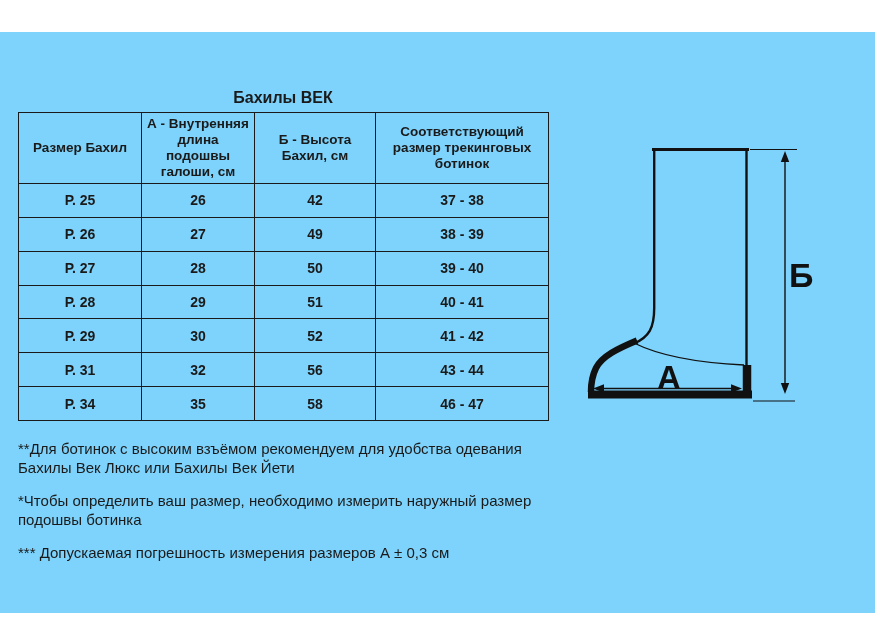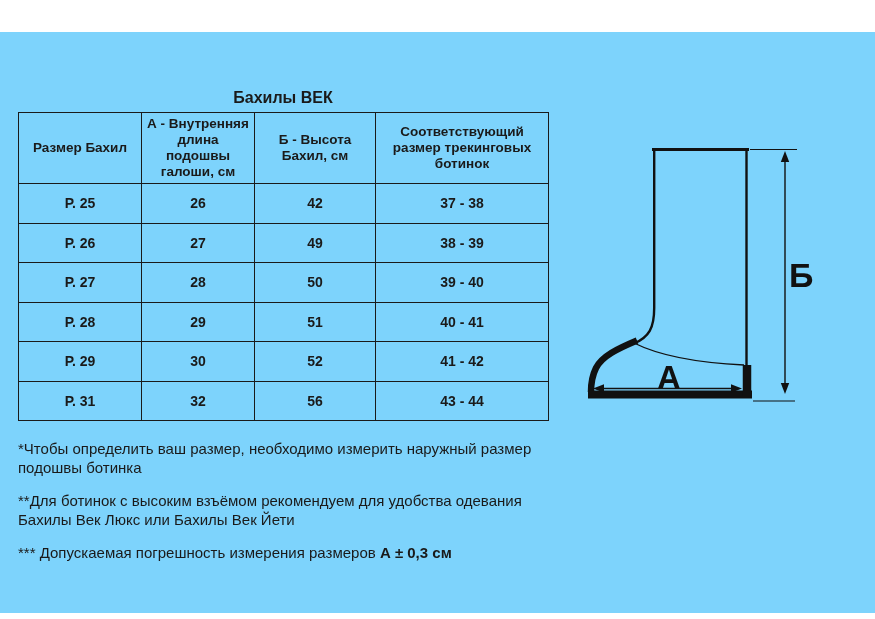--- a/index.html
+++ b/index.html
@@ -22,21 +22,21 @@
   }
   .size-table thead tr { height:71px; }
   .size-table th { font-size:13.5px; font-weight:700; line-height:1.18; padding:2px 4px; }
   .size-table td { font-size:14px; font-weight:700; padding:0 19px; }
   .notes {
     position:absolute; left:18px; top:407px; width:552px;
     font-size:15px; line-height:19px; color:#1a1a1a;
   }
   .notes p { margin:0 0 14px 0; }
   .note-text { white-space:pre-line; }
-  .note-bold { font-weight:700; white-space:pre; }
+  .note-bold { font-weight:400; white-space:pre; }
   .diagram {
     position:absolute; left:578px; top:85px; width:300px; height:300px;
   }
   .dim-label { font-family:"Liberation Sans", sans-serif; font-weight:700; fill:#111; }
 </style>
 </head>
 <body>
 
 <div class="page">
 
@@ -87,20 +87,26 @@
         <td>30</td>
         <td>52</td>
         <td>41 - 42</td>
       </tr>
       <tr>
         <td>Р. 31</td>
         <td>32</td>
         <td>56</td>
         <td>43 - 44</td>
       </tr>
+      <tr>
+        <td>Р. 34</td>
+        <td>35</td>
+        <td>58</td>
+        <td>46 - 47</td>
+      </tr>
     </tbody>
   </table>
 
   <svg class="diagram" viewBox="578 85 300 300" width="300" height="300" xmlns="http://www.w3.org/2000/svg">
 
     <path d="M 652,117.5 H 749" stroke="#111" stroke-width="3" fill="none"></path>
     <path d="M 746.5,117 V 335" stroke="#111" stroke-width="2.4" fill="none"></path>
     <path d="M 654.2,117 V 276 C 654.2,296 649,305 634,311.5" stroke="#111" stroke-width="2.4" fill="none"></path>
 
     <path d="M 637,308.5 C 618,316.5 602,324 596,336 C 592,344 591,352 591,360" stroke="#111" stroke-width="6.5" fill="none"></path>
@@ -115,20 +121,20 @@
 
     <path d="M 750,117.5 H 797" stroke="#111" stroke-width="1.2" fill="none"></path>
     <path d="M 753,369 H 795" stroke="#111" stroke-width="1.2" fill="none"></path>
     <path d="M 785,124 V 357" stroke="#111" stroke-width="1.4" fill="none"></path>
     <polygon points="785,119 780.8,130 789.2,130" fill="#111"></polygon>
     <polygon points="785,362 780.8,351 789.2,351" fill="#111"></polygon>
     <text class="dim-label" x="789" y="255" font-size="34" text-anchor="start">Б</text>
   </svg>
 
   <div class="notes">
+    <p><span class="note-text">**Для ботинок с высоким взъёмом рекомендуем для удобства одевания
+Бахилы Век Люкс или Бахилы Век Йети</span><span class="note-bold"></span></p>
     <p><span class="note-text">*Чтобы определить ваш размер, необходимо измерить наружный размер
 подошвы ботинка</span><span class="note-bold"></span></p>
-    <p><span class="note-text">**Для ботинок с высоким взъёмом рекомендуем для удобства одевания
-Бахилы Век Люкс или Бахилы Век Йети</span><span class="note-bold"></span></p>
     <p><span class="note-text">*** Допускаемая погрешность измерения размеров </span><span class="note-bold">А ± 0,3 см</span></p>
   </div>
 
 </div>
 
 </body></html>

